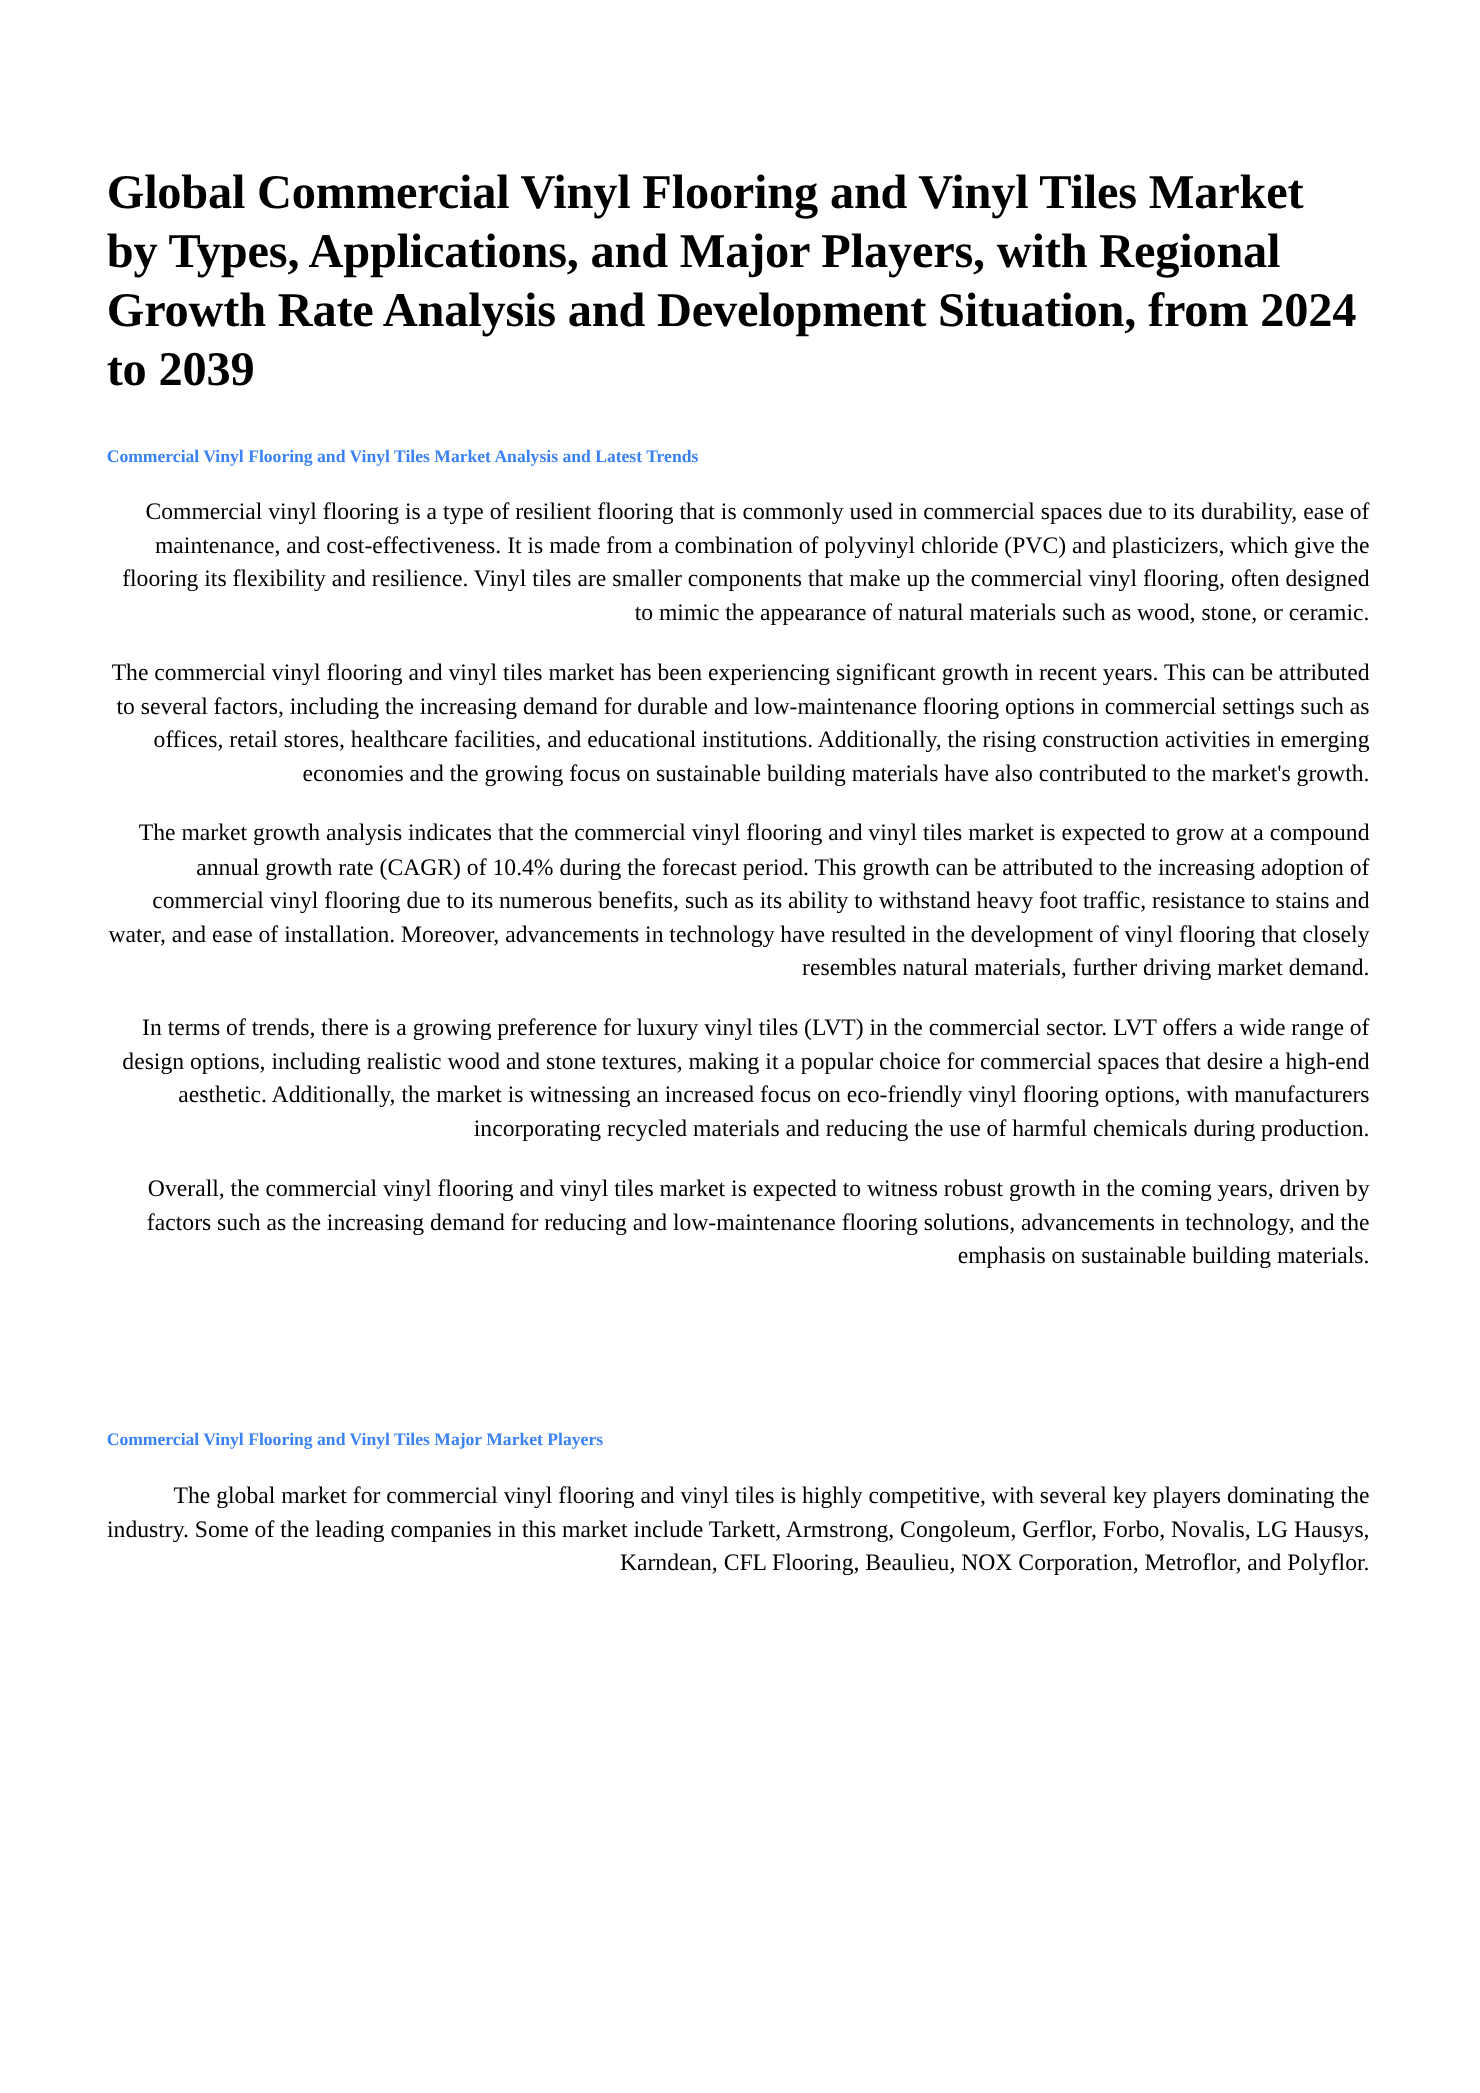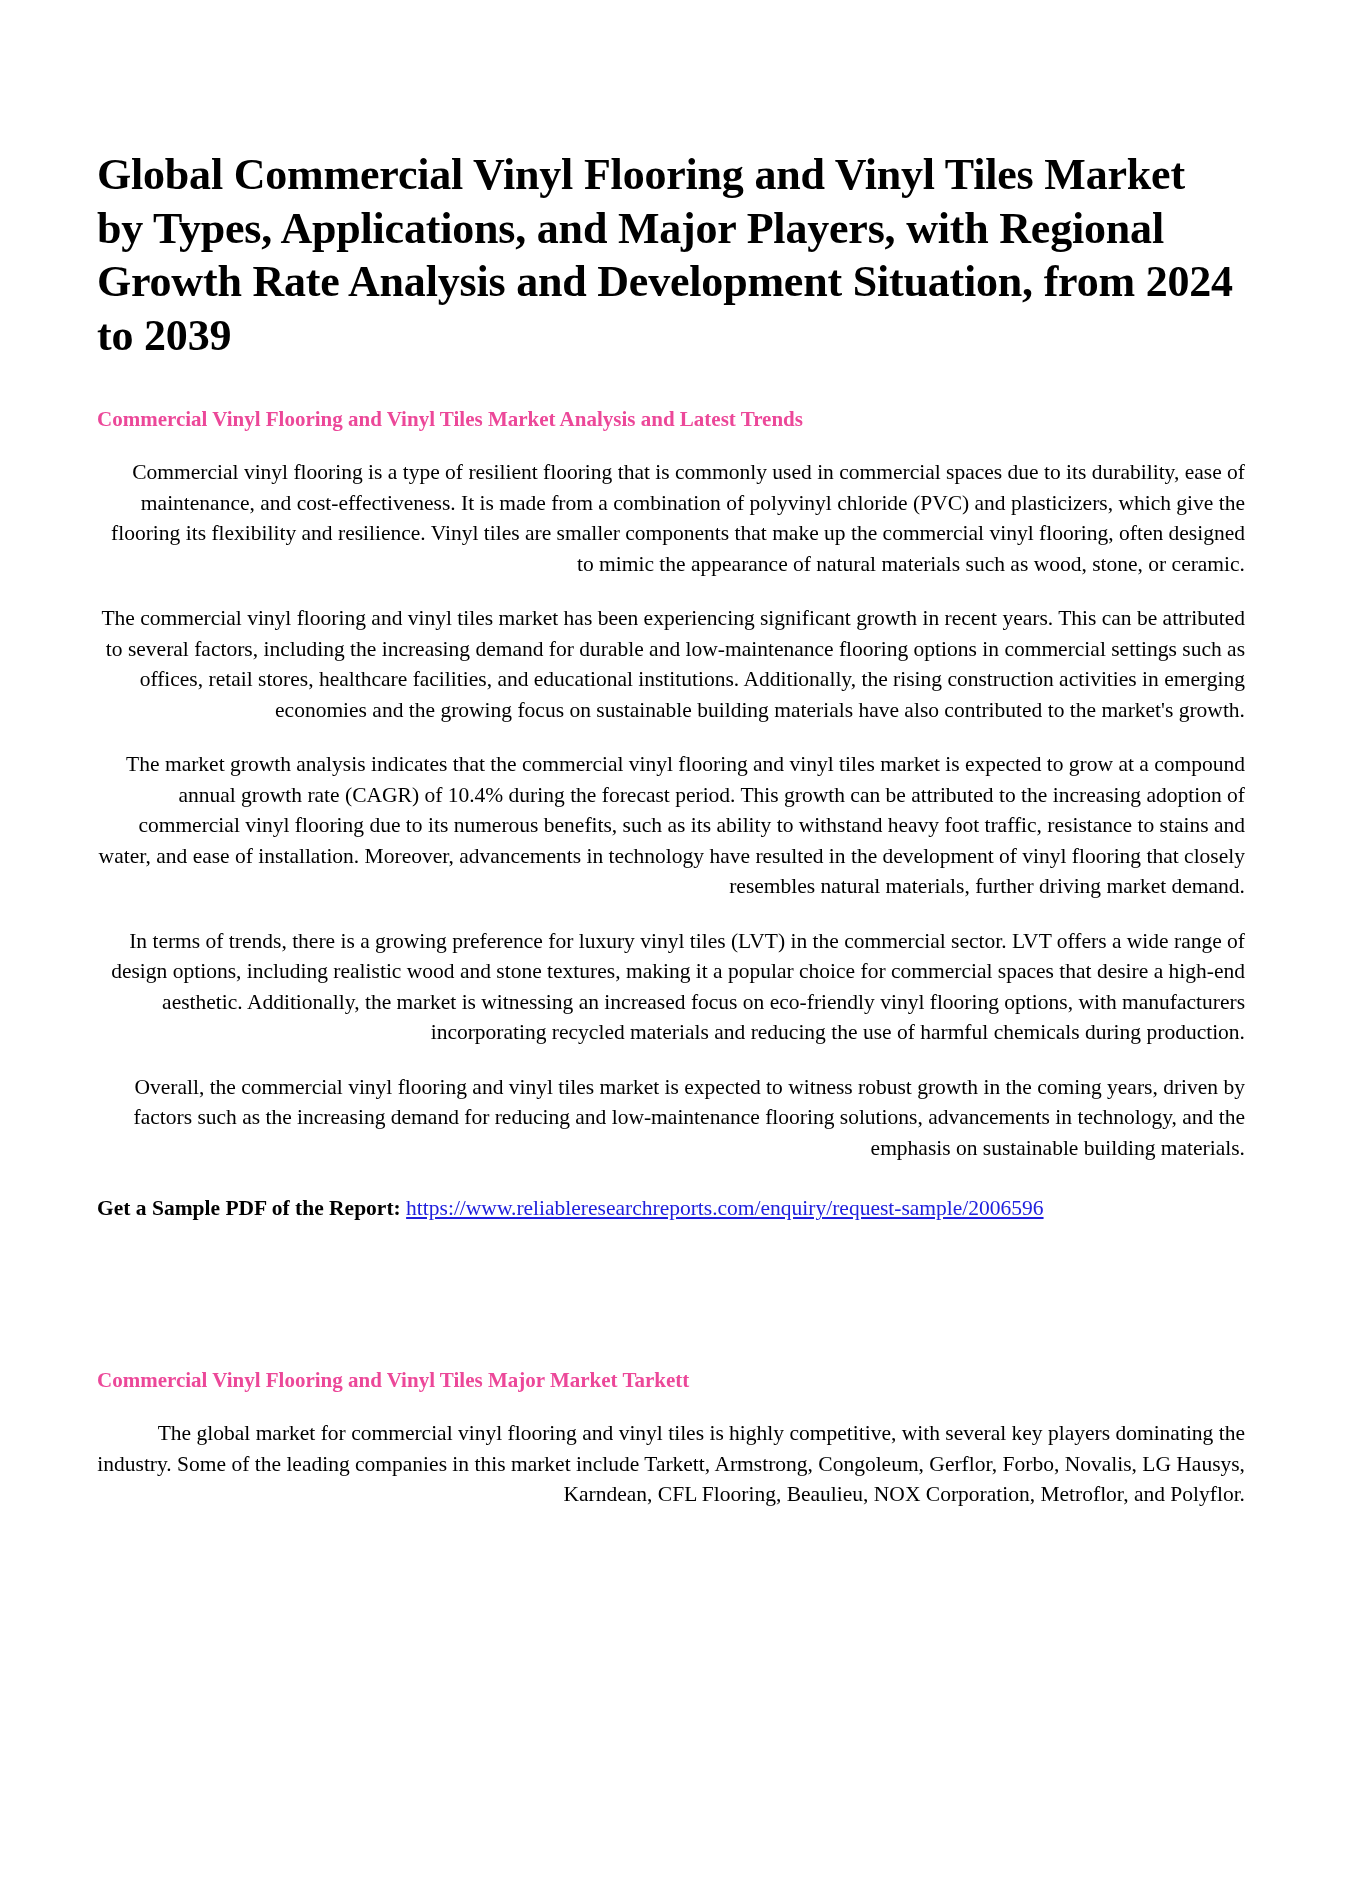--- a/index.html
+++ b/index.html
@@ -37,24 +37,24 @@
     line-height: 1.22;
     letter-spacing: -0.2px;
     margin: 0;
     padding-top: 148px;
     color: #000000;
     width: 1140px;
   }
   .section-heading {
     font-family: "Liberation Serif", "DejaVu Serif", serif;
     font-weight: bold;
-    font-size: 21px;
+    font-size: 16px;
     line-height: 1.35;
     margin: 0;
-    color: #ec4899;
+    color: #3b82f6;
   }
   .heading-analysis {
     padding-top: 42px;
   }
   .heading-players {
     padding-top: 90px;
   }
   p.body-text {
     font-family: "Liberation Serif", "DejaVu Serif", serif;
     font-size: 21.5px;
@@ -100,22 +100,21 @@
     <p class="body-text">Commercial vinyl flooring is a type of resilient flooring that is commonly used in commercial spaces due to its durability, ease of maintenance, and cost-effectiveness. It is made from a combination of polyvinyl chloride (PVC) and plasticizers, which give the flooring its flexibility and resilience. Vinyl tiles are smaller components that make up the commercial vinyl flooring, often designed to mimic the appearance of natural materials such as wood, stone, or ceramic.</p>
 
     <p class="body-text">The commercial vinyl flooring and vinyl tiles market has been experiencing significant growth in recent years. This can be attributed to several factors, including the increasing demand for durable and low-maintenance flooring options in commercial settings such as offices, retail stores, healthcare facilities, and educational institutions. Additionally, the rising construction activities in emerging economies and the growing focus on sustainable building materials have also contributed to the market's growth.</p>
 
     <p class="body-text">The market growth analysis indicates that the commercial vinyl flooring and vinyl tiles market is expected to grow at a compound annual growth rate (CAGR) of 10.4% during the forecast period. This growth can be attributed to the increasing adoption of commercial vinyl flooring due to its numerous benefits, such as its ability to withstand heavy foot traffic, resistance to stains and water, and ease of installation. Moreover, advancements in technology have resulted in the development of vinyl flooring that closely resembles natural materials, further driving market demand.</p>
 
     <p class="body-text">In terms of trends, there is a growing preference for luxury vinyl tiles (LVT) in the commercial sector. LVT offers a wide range of design options, including realistic wood and stone textures, making it a popular choice for commercial spaces that desire a high-end aesthetic. Additionally, the market is witnessing an increased focus on eco-friendly vinyl flooring options, with manufacturers incorporating recycled materials and reducing the use of harmful chemicals during production.</p>
 
     <p class="body-text">Overall, the commercial vinyl flooring and vinyl tiles market is expected to witness robust growth in the coming years, driven by factors such as the increasing demand for reducing and low-maintenance flooring solutions, advancements in technology, and the emphasis on sustainable building materials.</p>
 
-    <p class="link-para"><span class="link-label">Get a Sample PDF of the Report:</span> <a class="report-link" href="#">https://www.reliableresearchreports.com/enquiry/request-sample/2006596</a></p>
 
     <div class="spacer-block"></div>
 
-    <h2 class="section-heading heading-players">Commercial Vinyl Flooring and Vinyl Tiles Major Market Tarkett</h2>
+    <h2 class="section-heading heading-players">Commercial Vinyl Flooring and Vinyl Tiles Major Market Players</h2>
 
     <p class="body-text">The global market for commercial vinyl flooring and vinyl tiles is highly competitive, with several key players dominating the industry. Some of the leading companies in this market include Tarkett, Armstrong, Congoleum, Gerflor, Forbo, Novalis, LG Hausys, Karndean, CFL Flooring, Beaulieu, NOX Corporation, Metroflor, and Polyflor.</p>
 
   </div>
 </div>
 
 </body></html>

